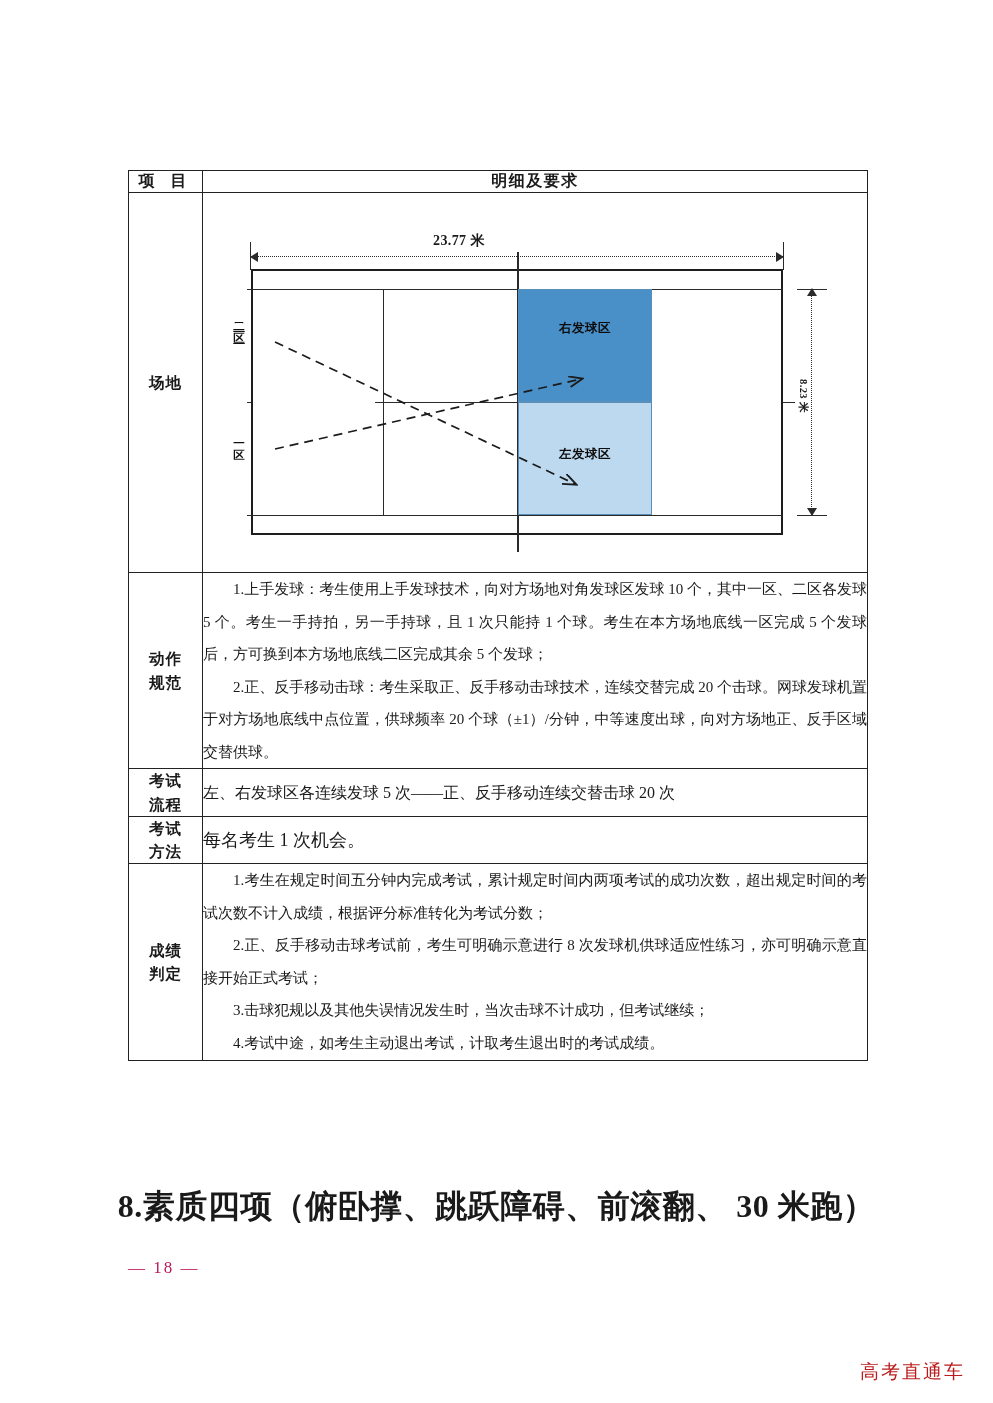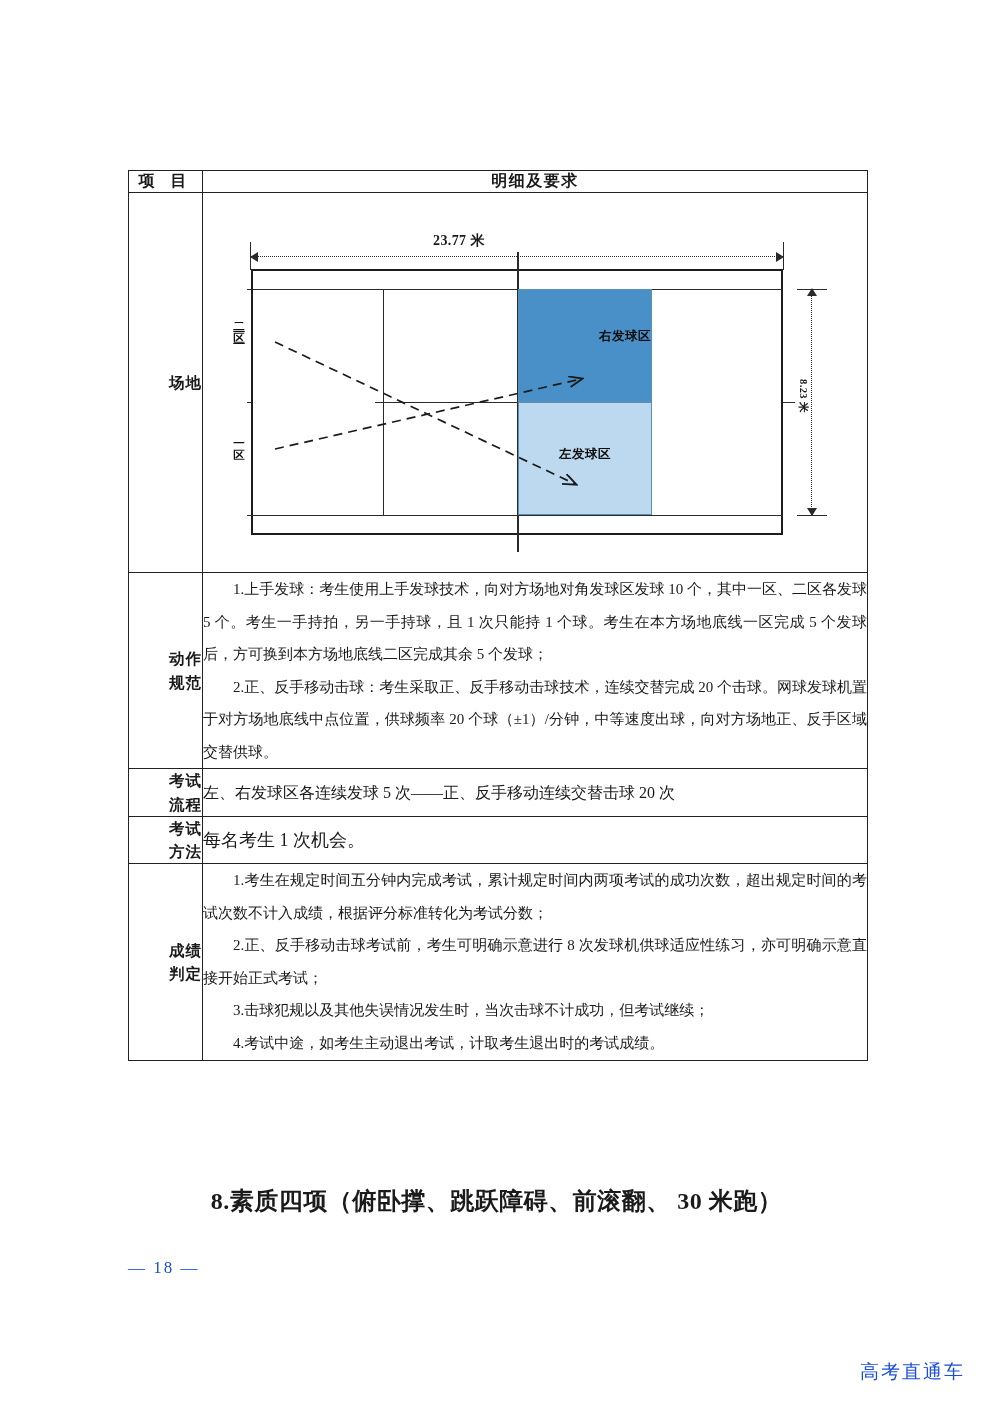--- a/index.html
+++ b/index.html
@@ -24,21 +24,21 @@
     table-layout: fixed;
   }
   .doc-table td {
     border: 1px solid #222;
     vertical-align: middle;
     padding: 0;
   }
   .col-label { width: 74px; }
 
   .rowlabel {
-    text-align: right;
+    text-align: center;
     font-weight: bold;
     font-size: 15.5px;
     line-height: 1.5;
     letter-spacing: 1px;
     font-family: "Liberation Serif", "DejaVu Serif", serif;
   }
   .hdr {
     text-align: center;
     font-weight: bold;
     font-size: 16px;
@@ -230,49 +230,49 @@
   .svc-label {
     position: absolute;
     width: 100%;
     text-align: center;
     font-size: 12.5px;
     font-weight: bold;
     color: #0d0d0d;
     letter-spacing: 0.5px;
     font-family: "Liberation Serif", "DejaVu Serif", serif;
   }
-  .svc-right .svc-label { top: 38px; text-align: right; }
+  .svc-right .svc-label { top: 30px; }
   .svc-left .svc-label { top: 43px; }
 
   .traj { position: absolute; left: 0; top: 0; width: 664px; height: 378px; pointer-events: none; }
 
   
   .section-heading {
     position: absolute;
     left: 0; right: 0;
     top: 1185px;
     text-align: center;
-    font-size: 24px;
+    font-size: 32px;
     font-weight: bold;
     letter-spacing: 0.5px;
     font-family: "Liberation Serif", "DejaVu Serif", serif;
   }
   .page-number {
     position: absolute;
     left: 128px; top: 1258px;
     font-size: 17px;
     letter-spacing: 2px;
-    color: #1d4ed8;
+    color: #be185d;
     font-family: "Liberation Serif", "DejaVu Serif", serif;
   }
   .watermark {
     position: absolute;
     right: 28px; bottom: 18px;
     font-size: 19px;
-    color: #1d4ed8;
+    color: #b91c1c;
     letter-spacing: 2px;
     font-family: "Liberation Sans", sans-serif;
   }
 </style>
 </head>
 <body>
 
 <table class="doc-table">
   <colgroup>
     <col class="col-label">

